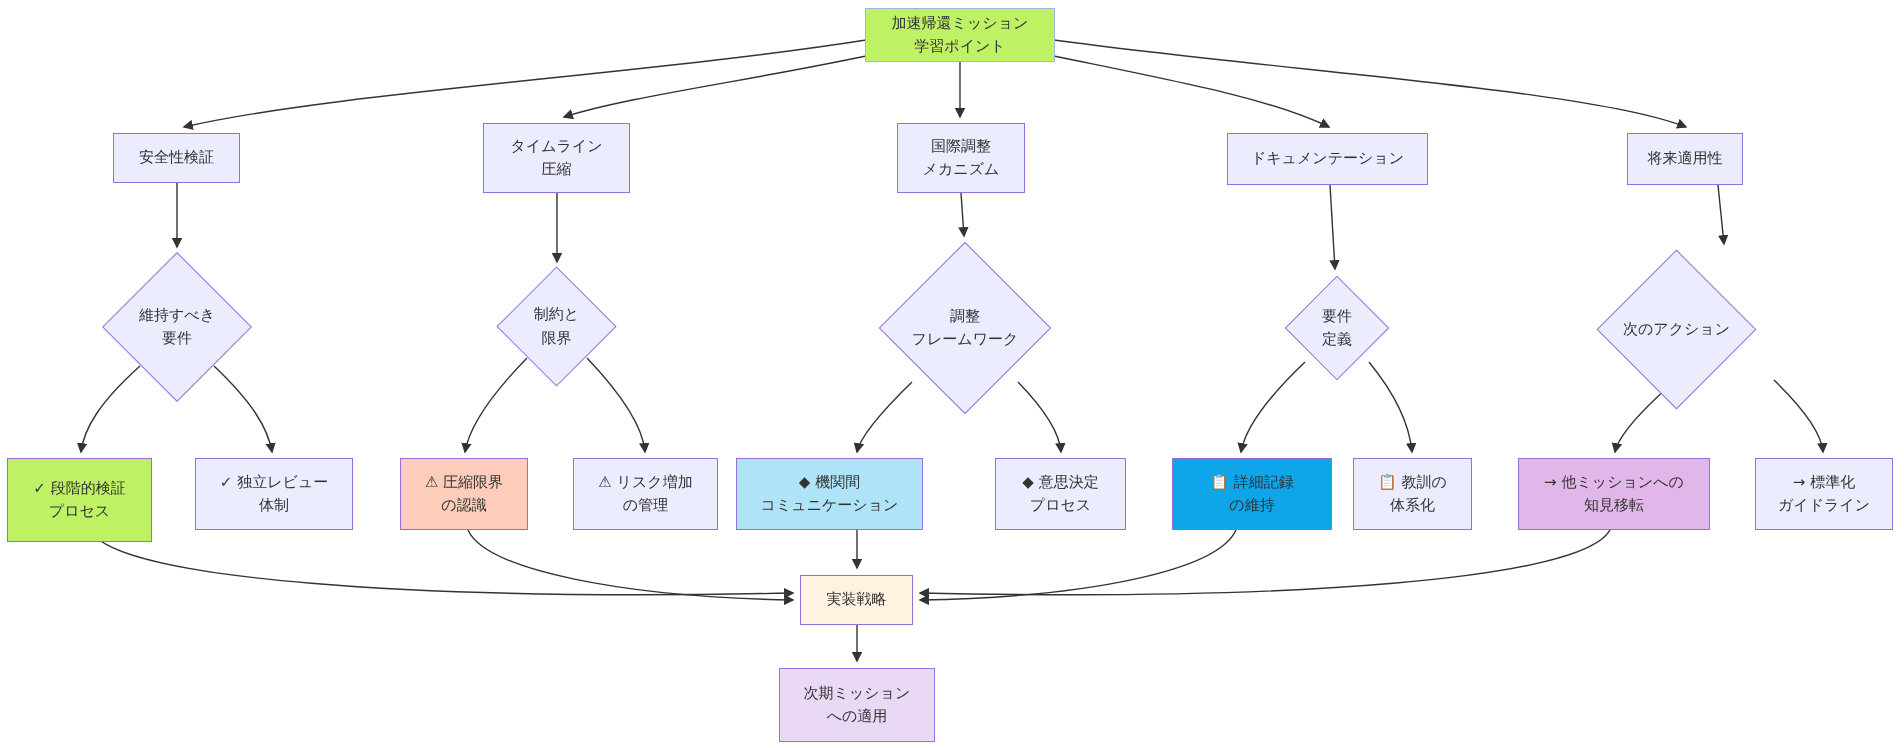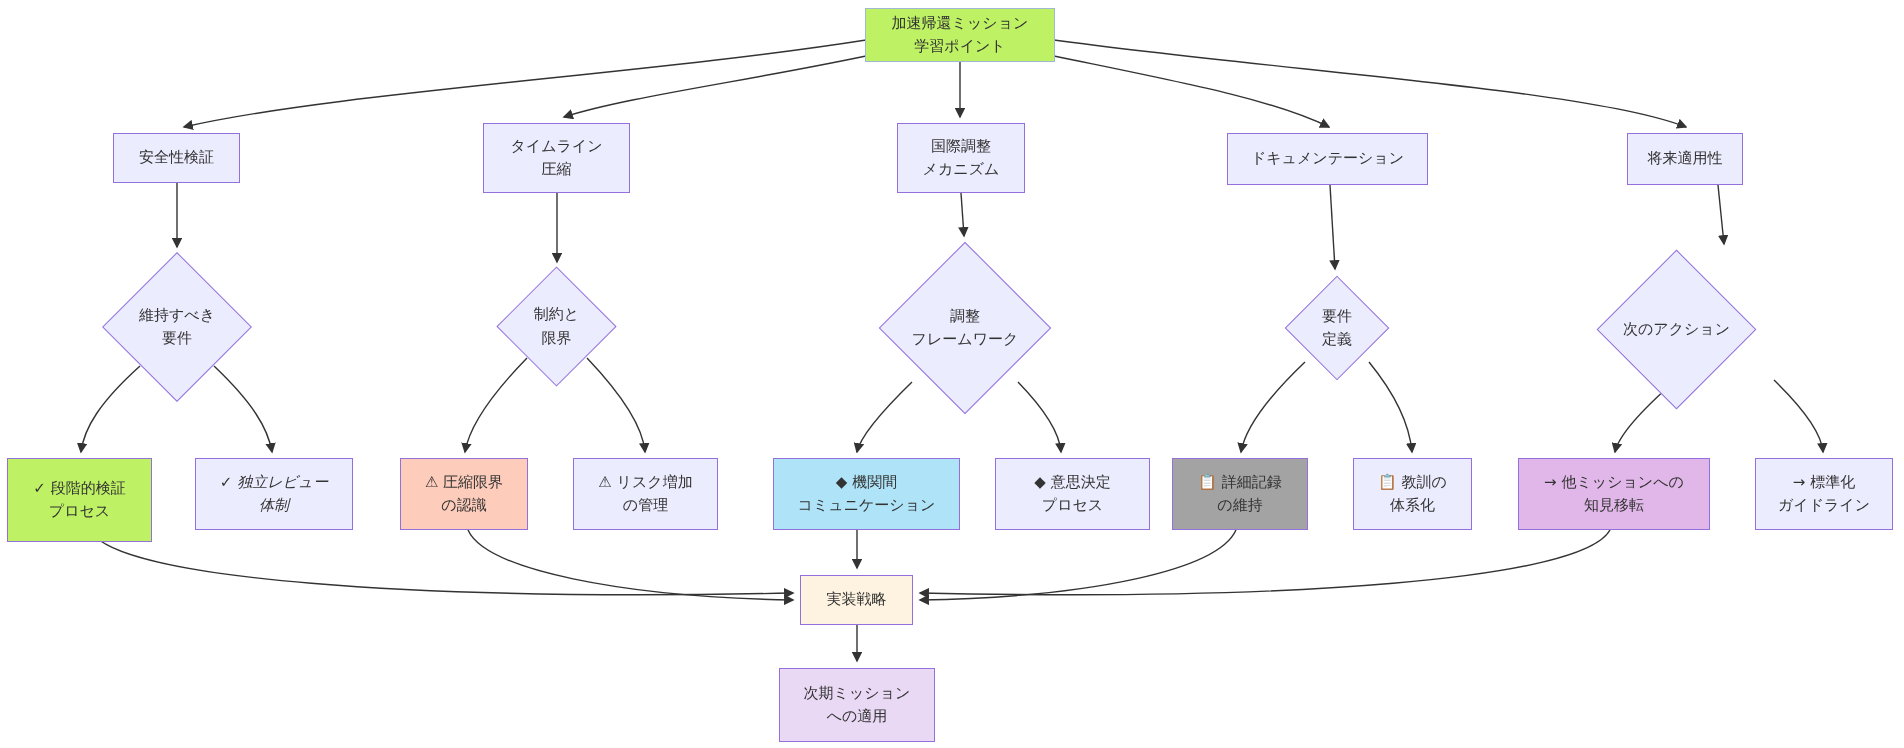--- a/index.html
+++ b/index.html
@@ -143,31 +143,31 @@
     <span>要件
 定義</span>
   </div>
   <div class="diamond" style="left:1620px; top:273px; width:113px; height:113px;">
     <div class="shape" style="background: rgb(236, 236, 255); border-color: rgb(147, 112, 219);"></div>
     <span>次のアクション</span>
   </div>
 
   <div class="node" style="left: 7px; top: 458px; width: 145px; height: 84px; background: #bef264;">✓ 段階的検証
 プロセス</div>
-  <div class="node" style="left:195px; top:458px; width:158px; height:72px;font-style:italic;">✓ 独立レビュー
+  <div class="node" style="left:195px; top:458px; width:158px; height:72px;">✓ 独立レビュー
 体制</div>
   <div class="node" style="left: 400px; top: 458px; width: 128px; height: 72px; background: rgb(253, 204, 187);">⚠ 圧縮限界
 の認識</div>
   <div class="node" style="left:573px; top:458px; width:145px; height:72px;">⚠ リスク増加
 の管理</div>
-  <div class="node" style="left: 773px; top: 458px; width: 187px; height: 72px; background: rgb(175, 228, 248);">◆ 機関間
+  <div class="node" style="left: 736px; top: 458px; width: 187px; height: 72px; background: rgb(175, 228, 248);">◆ 機関間
 コミュニケーション</div>
-  <div class="node" style="left:995px; top:458px; width:155px; height:72px;text-align:center;">◆ 意思決定
+  <div class="node" style="left:995px; top:458px; width:131px; height:72px;text-align:center;">◆ 意思決定
 プロセス</div>
-  <div class="node" style="left: 1172px; top: 458px; width: 136px; height: 72px; background: #a3a3a3;">📋 詳細記録
+  <div class="node" style="left: 1172px; top: 458px; width: 160px; height: 72px; background: #0ea5e9;">📋 詳細記録
 の維持</div>
   <div class="node" style="left:1353px; top:458px; width:119px; height:72px;">📋 教訓の
 体系化</div>
   <div class="node" style="left: 1518px; top: 458px; width: 192px; height: 72px; background: rgb(224, 183, 232);">→ 他ミッションへの
 知見移転</div>
   <div class="node" style="left:1755px; top:458px; width:138px; height:72px;">→ 標準化
 ガイドライン</div>
 
   <div class="node" style="left: 800px; top: 575px; width: 113px; height: 50px; background: rgb(253, 243, 224);">実装戦略</div>
 

